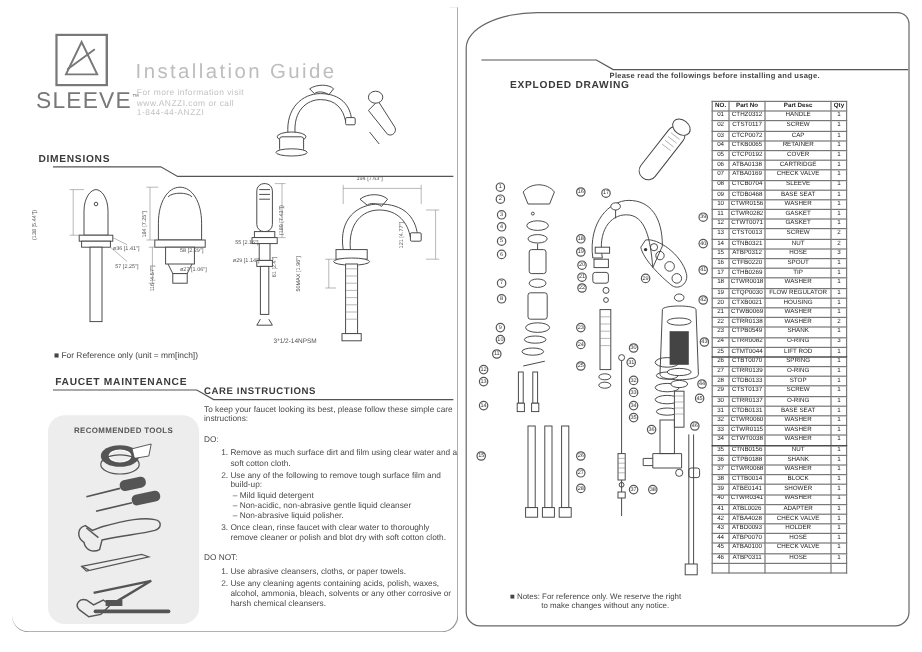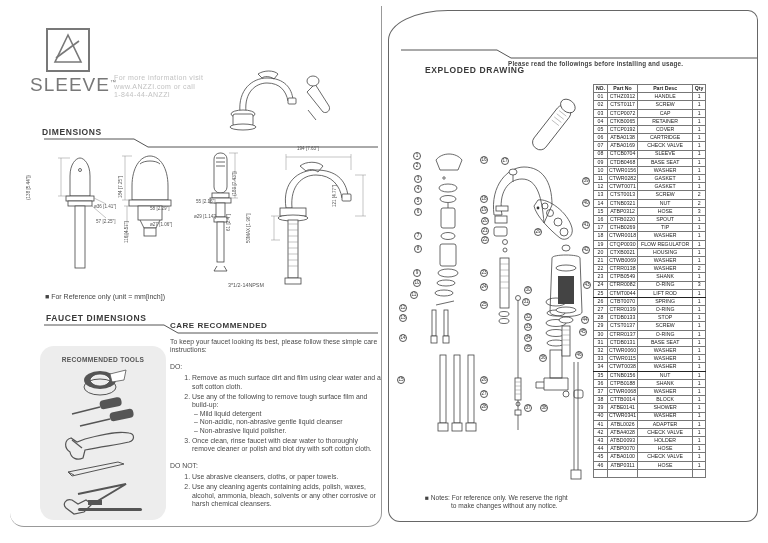--- a/index.html
+++ b/index.html
@@ -73,39 +73,40 @@
 
   <div class="abs" id="left-panel-border"></div>
 
   <svg class="abs" id="logo" width="44" height="44" viewBox="0 0 44 44">
     <rect x="1" y="1" width="42" height="42" fill="none" stroke="#787878" stroke-width="2"></rect>
     <path d="M22 7 L35 34 L9 34 Z" fill="none" stroke="#787878" stroke-width="1.6"></path>
     <path d="M10 30 L33 13" fill="none" stroke="#787878" stroke-width="1.6"></path>
   </svg>
   <div class="abs" id="brand-text"><span>SLEEVE</span><sup>™</sup></div>
 
+  <div class="abs" id="install-title">Installation Guide</div>
   <div class="abs" id="contact">
     <div>For more information visit</div>
     <div>www.ANZZI.com or call</div>
     <div>1-844-44-ANZZI</div>
   </div>
 
   <svg class="abs" style="left:212px;top:60px" width="135" height="72" viewBox="0 0 135 72">
     <path class="ln" d="M28 52 C26 30 40 18 55 18 C72 18 80 28 81 40 L76 41 C74 31 68 23 55 23 C44 23 32 32 34 52 Z"></path>
     <ellipse class="lnf" cx="31" cy="54" rx="12" ry="4"></ellipse>
     <rect class="lnf" x="21" y="54" width="20" height="12" rx="2"></rect>
     <ellipse class="lnf" cx="31" cy="67" rx="13" ry="3"></ellipse>
     <path class="ln" d="M46 14 C52 10 62 10 66 14 L62 19 C58 16 52 16 50 18 Z"></path>
     <rect class="lnf" x="76" y="38" width="8" height="6" rx="1"></rect>
     <path class="ln" d="M103 24 l14 22 c2 4 -2 8 -6 6 l-16 -20 Z"></path>
     <ellipse class="lnf" cx="101" cy="21" rx="6" ry="5"></ellipse>
     <path class="ln" d="M96 50 l8 10"></path>
   </svg>
 
-  <div class="abs section-head" style="left:42px;top:127px">DIMENSIONS</div>
+  <div class="abs section-head" style="left:32px;top:127px">DIMENSIONS</div>
   <svg class="abs" style="left:44px;top:137px" width="334" height="12" viewBox="0 0 334 12">
     <polyline class="tabline" points="0,2 90,2 104,10 334,10"></polyline>
   </svg>
 
   <svg class="abs" style="left:28px;top:148px" width="352" height="142" viewBox="0 0 352 142">
 
     <path class="ln" d="M42 28 C42 16 48 10 52 10 C56 10 62 16 62 28 L62 48 L42 48 Z"></path>
     <circle class="ln" cx="52" cy="22" r="1.5"></circle>
     <rect class="lnf" x="38" y="48" width="28" height="5"></rect>
     <rect class="lnf" x="40" y="53" width="24" height="5"></rect>
@@ -171,21 +172,21 @@
   <span class="dim-label" style="left:196px;top:199px">55 [2.16"]</span>
   <span class="dim-label" style="left:194px;top:214px">ø29 [1.14"]</span>
   <span class="dim-label rot" style="left:226px;top:231px">61 [2.4"]</span>
   <span class="dim-label" style="left:297px;top:146px">194 [7.63"]</span>
   <span class="dim-label rot" style="left:332px;top:207px">121 [4.77"]</span>
   <span class="dim-label rot" style="left:246px;top:243px">50MAX [1.96"]</span>
   <span class="dim-label" style="left:228px;top:282px;font-size:5.4px">3*1/2-14NPSM</span>
 
   <div class="abs" id="ref-note">■ For Reference only (unit = mm[inch])</div>
 
-  <div class="abs section-head" style="left:46px;top:313px">FAUCET DIMENSIONS</div>
+  <div class="abs section-head" style="left:46px;top:313px">FAUCET MAINTENANCE</div>
   <svg class="abs" style="left:44px;top:323px" width="334" height="12" viewBox="0 0 334 12">
     <polyline class="tabline" points="0,2 120,2 134,10 334,10"></polyline>
   </svg>
 
   <div class="abs" id="tools-box"></div>
   <div class="abs" id="tools-title">RECOMMENDED TOOLS</div>
   <svg class="abs" style="left:48px;top:368px" width="110" height="148" viewBox="0 0 110 148">
     <g>
       <ellipse cx="52" cy="12" rx="16" ry="9" fill="#555"></ellipse>
       <ellipse cx="52" cy="12" rx="9" ry="5" fill="#ededed" stroke="#fff"></ellipse>
@@ -210,21 +211,21 @@
       <polyline points="30,126 78,116 48,134" fill="none" stroke="#555" stroke-width="2"></polyline>
     </g>
     <g>
       <rect x="30" y="140" width="64" height="3" rx="1.5" fill="#555"></rect>
       <path d="M18 140 c-4 -4 0 -10 6 -8 l6 4 8 -4 6 4 -8 8 -10 2 Z" fill="none" stroke="#555" stroke-width="1.2"></path>
       <rect x="40" y="132" width="14" height="5" fill="#555"></rect>
     </g>
   </svg>
 
   <div class="abs" id="care">
-    <h3>CARE RECOMMENDED</h3>
+    <h3>CARE INSTRUCTIONS</h3>
     <div class="lead">To keep your faucet looking its best, please follow these simple care instructions:</div>
     <div class="listhead">DO:</div>
     <ol>
         <li>Remove as much surface dirt and film using clear water and a soft cotton cloth.</li>
         <li>Use any of the following to remove tough surface film and build-up:<div class="sub">– Mild liquid detergent</div><div class="sub">– Non-acidic, non-abrasive gentle liquid cleanser</div><div class="sub">– Non-abrasive liquid polisher.</div></li>
         <li>Once clean, rinse faucet with clear water to thoroughly remove cleaner or polish and blot dry with soft cotton cloth.</li>
       </ol>
     <div class="listhead">DO NOT:</div>
     <ol>
         <li>Use abrasive cleansers, cloths, or paper towels.</li>

